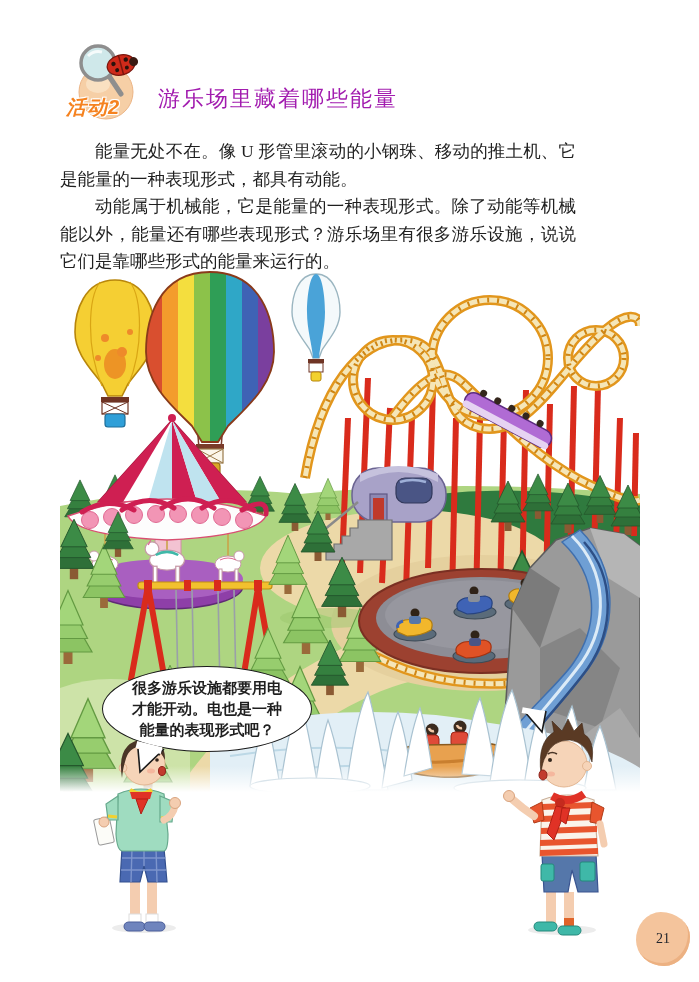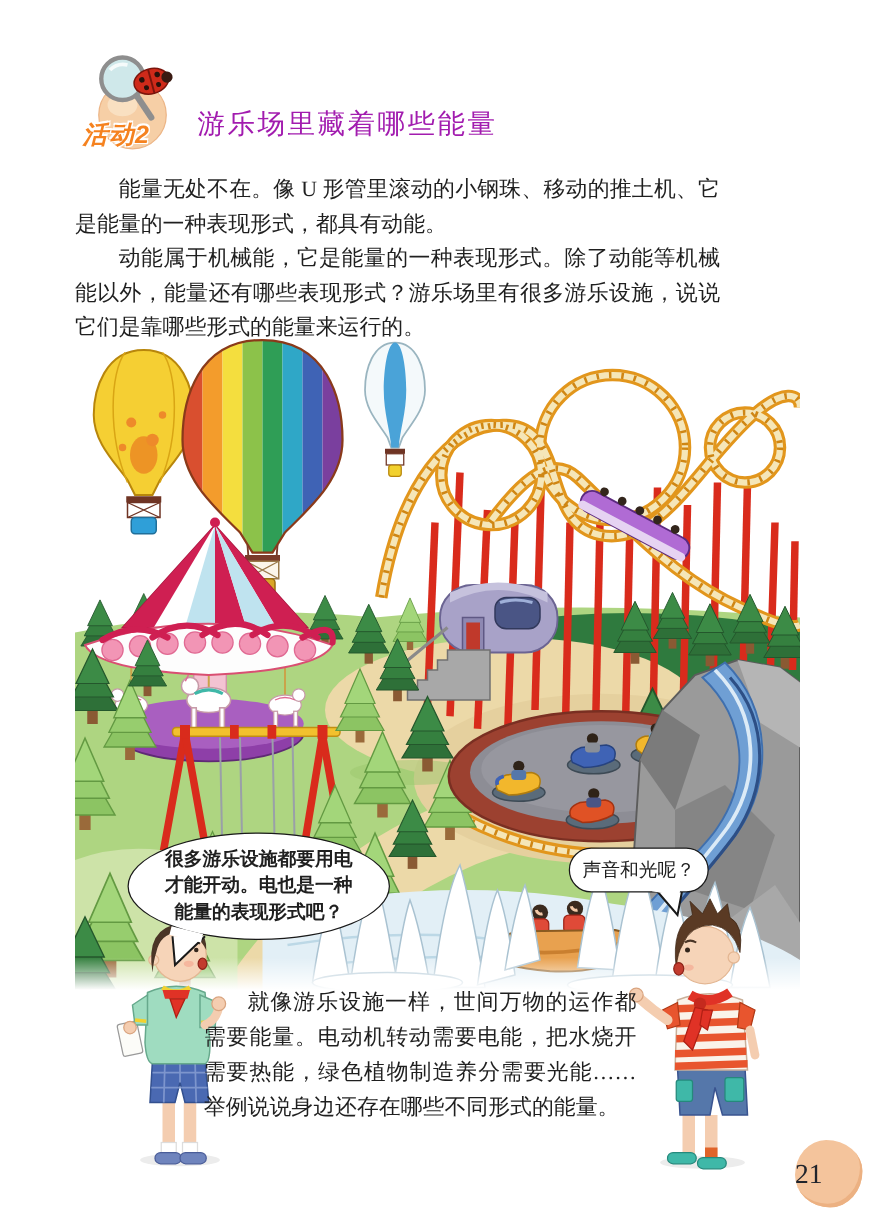--- a/index.html
+++ b/index.html
@@ -29,22 +29,22 @@
         font-size:15px;line-height:21px;padding:8px 24px;font-weight:bold;}
   .bubble-right{left:455px;top:678px;width:112px;height:36px;border-radius:18px;font-size:15px;}
   .tail{position:absolute;z-index:4;}
   .tail-left{left:132px;top:748px;}
   .tail-right{left:520px;top:710px;}
   .patch{position:absolute;background:#fff;z-index:6;}
   .patch-left{left:136px;top:744px;width:26px;height:7px;transform:rotate(14deg);}
   .patch-right{left:522px;top:709px;width:22px;height:6px;transform:rotate(10deg);}
   
   .page-num{position:absolute;left:636px;top:912px;width:54px;height:54px;background:#f4c49c;
-        border-radius:46% 54% 48% 52%/52% 46% 54% 48%;display:flex;align-items:center;justify-content:flex-start;
-        font-size:22px;color:#20242c;box-shadow:inset -2px -3px 0 #ecb182;}
+        border-radius:46% 54% 48% 52%/52% 46% 54% 48%;display:flex;align-items:center;justify-content:center;
+        font-size:14px;color:#20242c;box-shadow:inset -2px -3px 0 #ecb182;}
 </style>
 </head>
 <body>
 
 <div class="page">
 
   <svg class="badge-svg" width="86" height="88" viewBox="0 0 86 88">
     <circle cx="42" cy="54" r="27" fill="#f6cfa6" stroke="#ecb586" stroke-width="1"></circle>
     <ellipse cx="34" cy="46" rx="12" ry="9" fill="#fae3c8" opacity="0.8"></ellipse>
     <line x1="45" y1="38" x2="57" y2="56" stroke="#8e8e8e" stroke-width="5" stroke-linecap="round"></line>
@@ -469,28 +469,24 @@
 
   <div class="bubble bubble-left">
     <span>很多游乐设施都要用电才能开动。电也是一种能量的表现形式吧？</span>
   </div>
   <svg class="tail tail-left" width="34" height="26" viewBox="0 0 34 26">
     <path d="M6,1 L32,1 L8,24 Z" fill="#ffffff"></path>
     <path d="M6,1 L8,24 L32,1" fill="none" stroke="#1a1a1a" stroke-width="1.6"></path>
   </svg>
   <div class="patch patch-left"></div>
 
-  <div class="bubble bubble-right">
-    <span>声音和光呢？</span>
-  </div>
   <svg class="tail tail-right" width="30" height="24" viewBox="0 0 30 24">
     <path d="M4,1 L26,1 L22,22 Z" fill="#ffffff"></path>
     <path d="M4,1 L22,22 L26,1" fill="none" stroke="#1a1a1a" stroke-width="1.6"></path>
   </svg>
   <div class="patch patch-right"></div>
 
-  <p class="closing">就像游乐设施一样，世间万物的运作都需要能量。电动机转动需要电能，把水烧开需要热能，绿色植物制造养分需要光能……举例说说身边还存在哪些不同形式的能量。</p>
 
   <div class="page-num">
     <span>21</span>
   </div>
 
 </div>
 
 </body></html>

